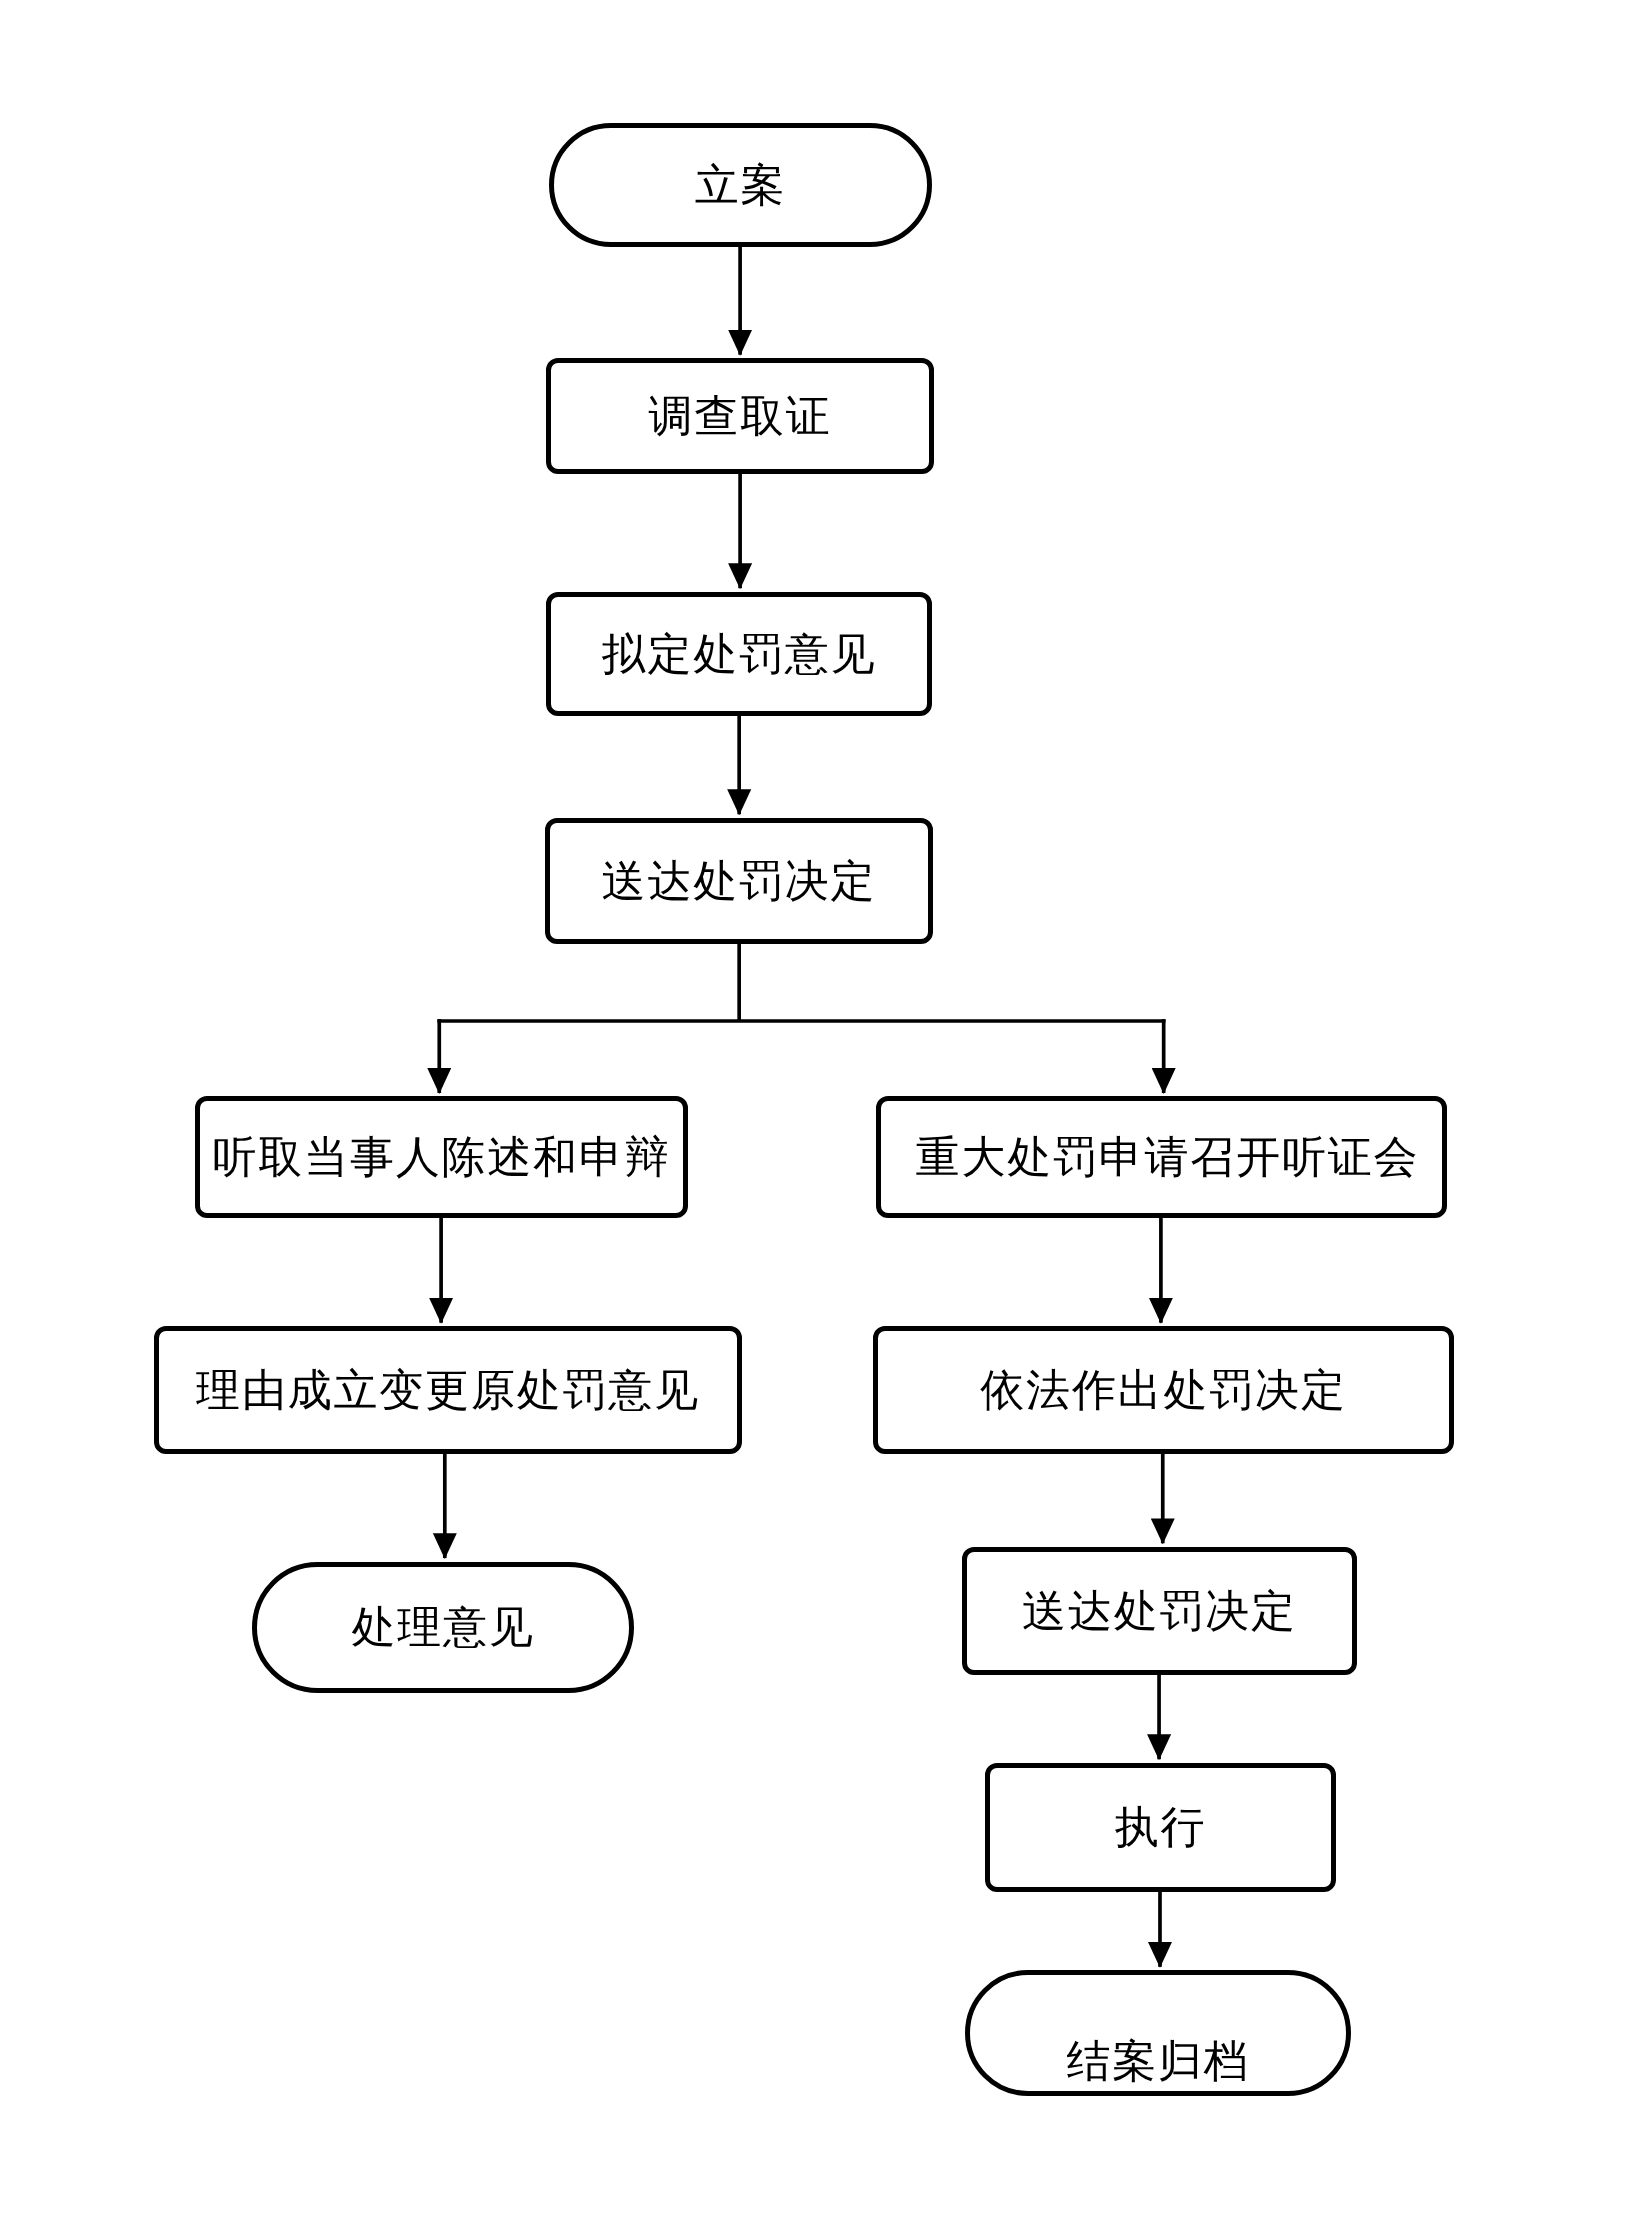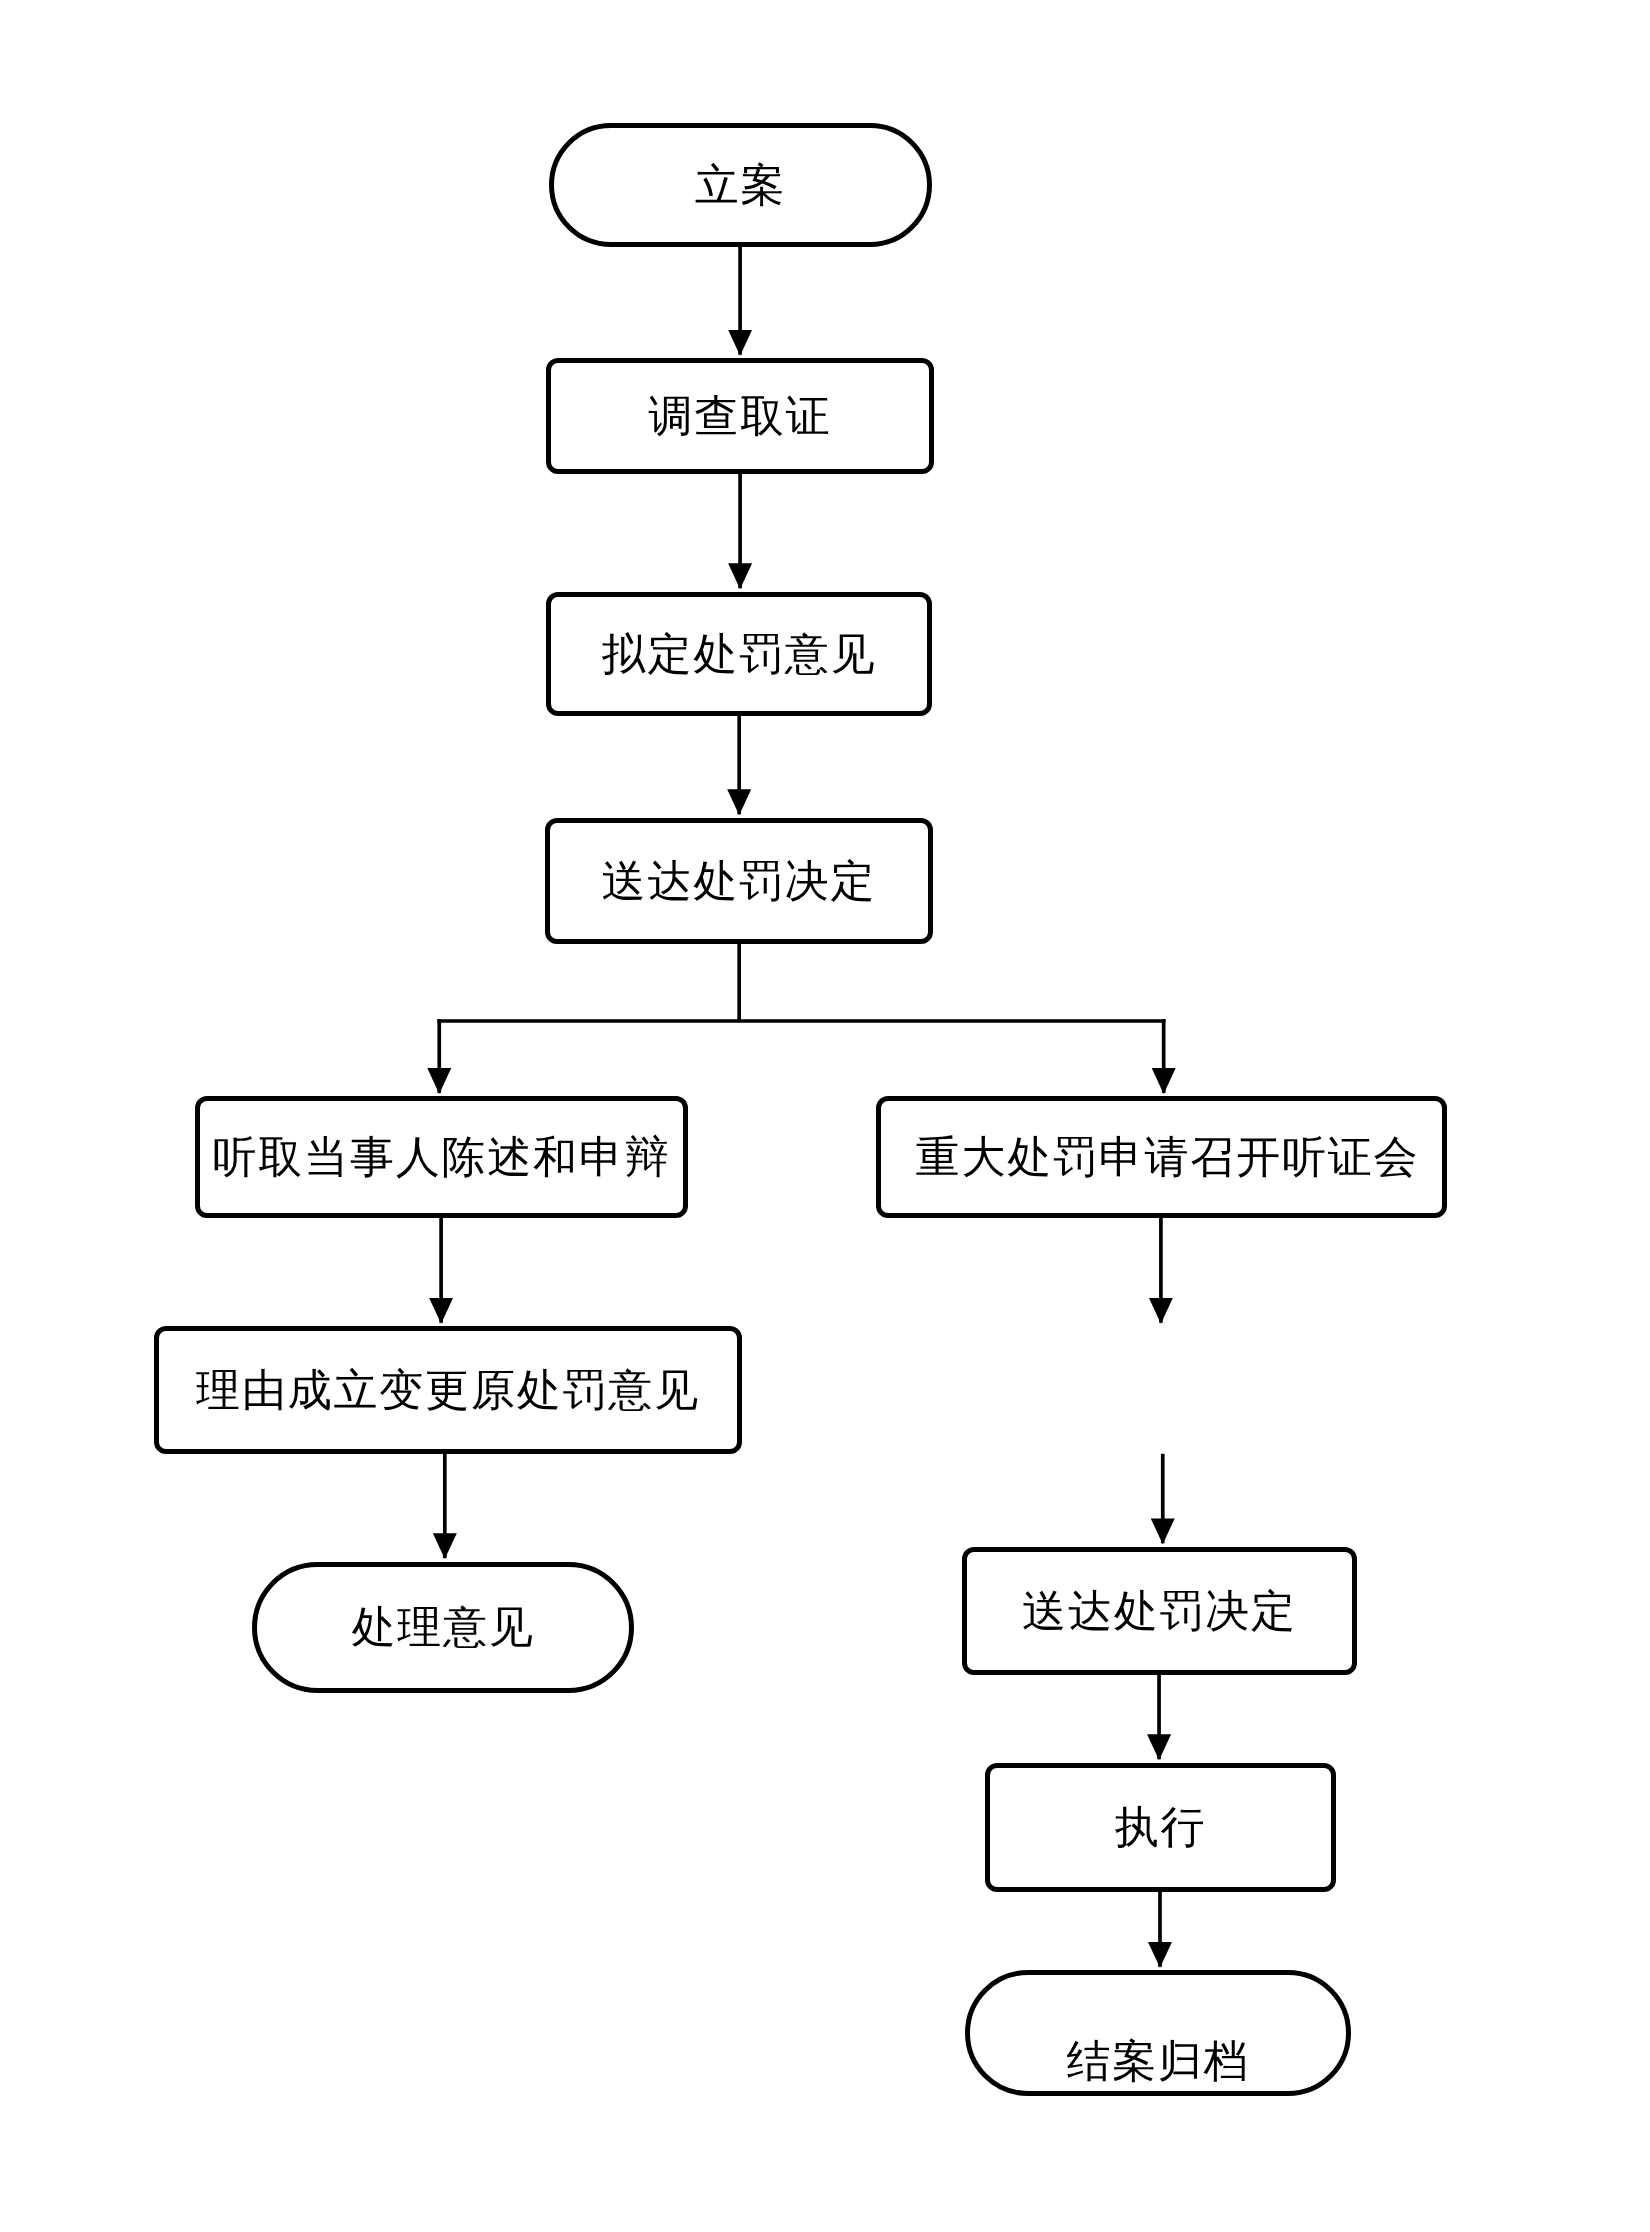--- a/index.html
+++ b/index.html
@@ -109,20 +109,23 @@
   </div>
 
   <div class="node stadium" style="left:252px; top:1562px; width:382px; height:131px;">
     <span class="node-label">处理意见</span>
   </div>
 
   <div class="node rect" style="left:876px; top:1096px; width:571px; height:122px;padding-left:12px;">
     <span class="node-label">重大处罚申请召开听证会</span>
   </div>
 
+  <div class="node rect" style="left:873px; top:1326px; width:581px; height:128px;">
+    <span class="node-label">依法作出处罚决定</span>
+  </div>
 
   <div class="node rect" style="left:962px; top:1547px; width:395px; height:128px;">
     <span class="node-label">送达处罚决定</span>
   </div>
 
   <div class="node rect" style="left:985px; top:1763px; width:351px; height:129px;">
     <span class="node-label">执行</span>
   </div>
 
   <div class="node stadium" style="left:965px; top:1970px; width:386px; height:126px;align-items:flex-end;">

